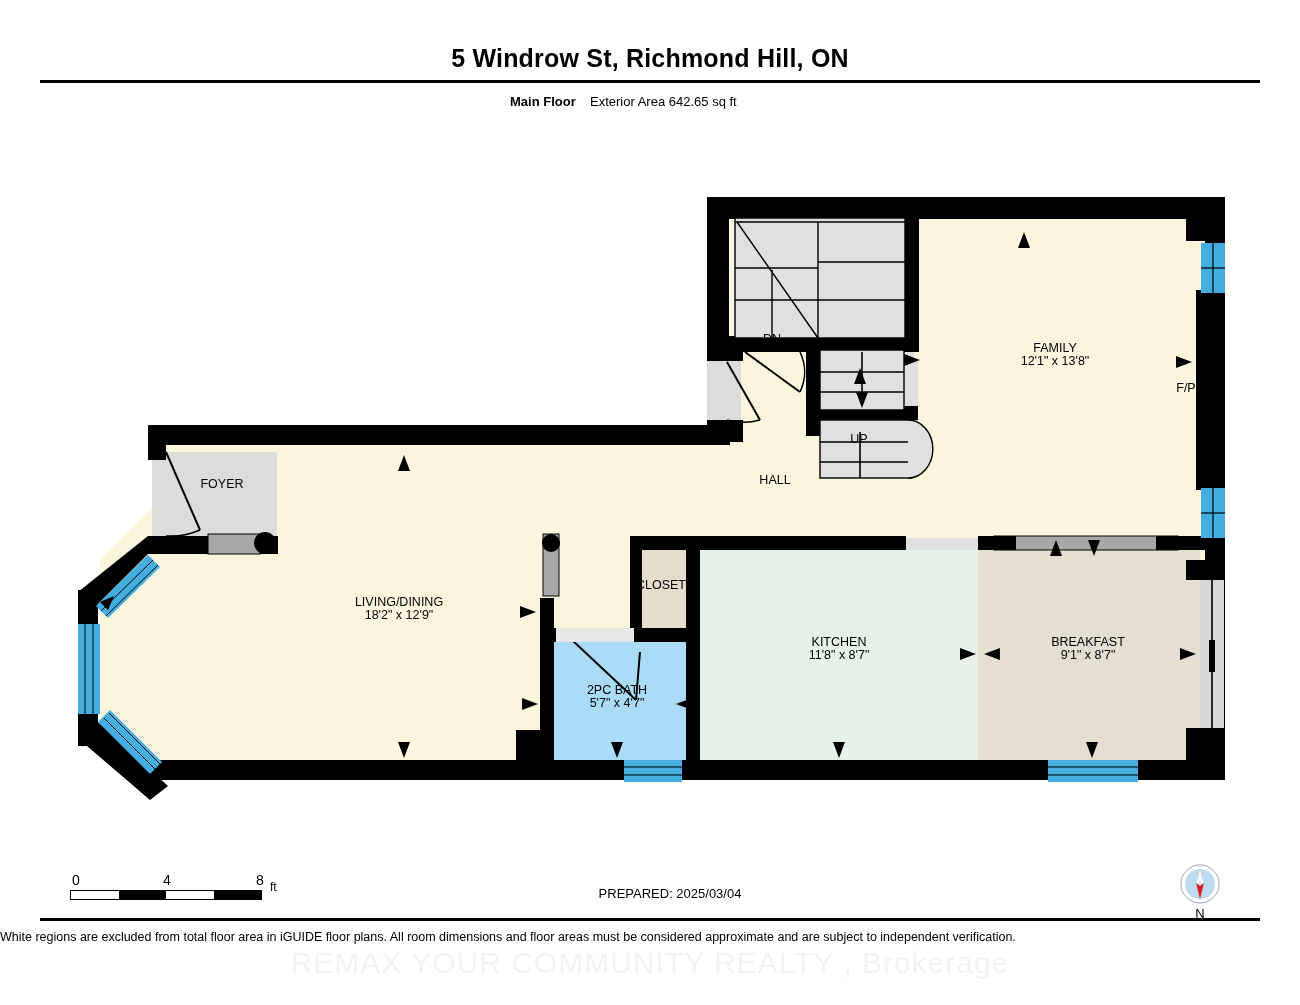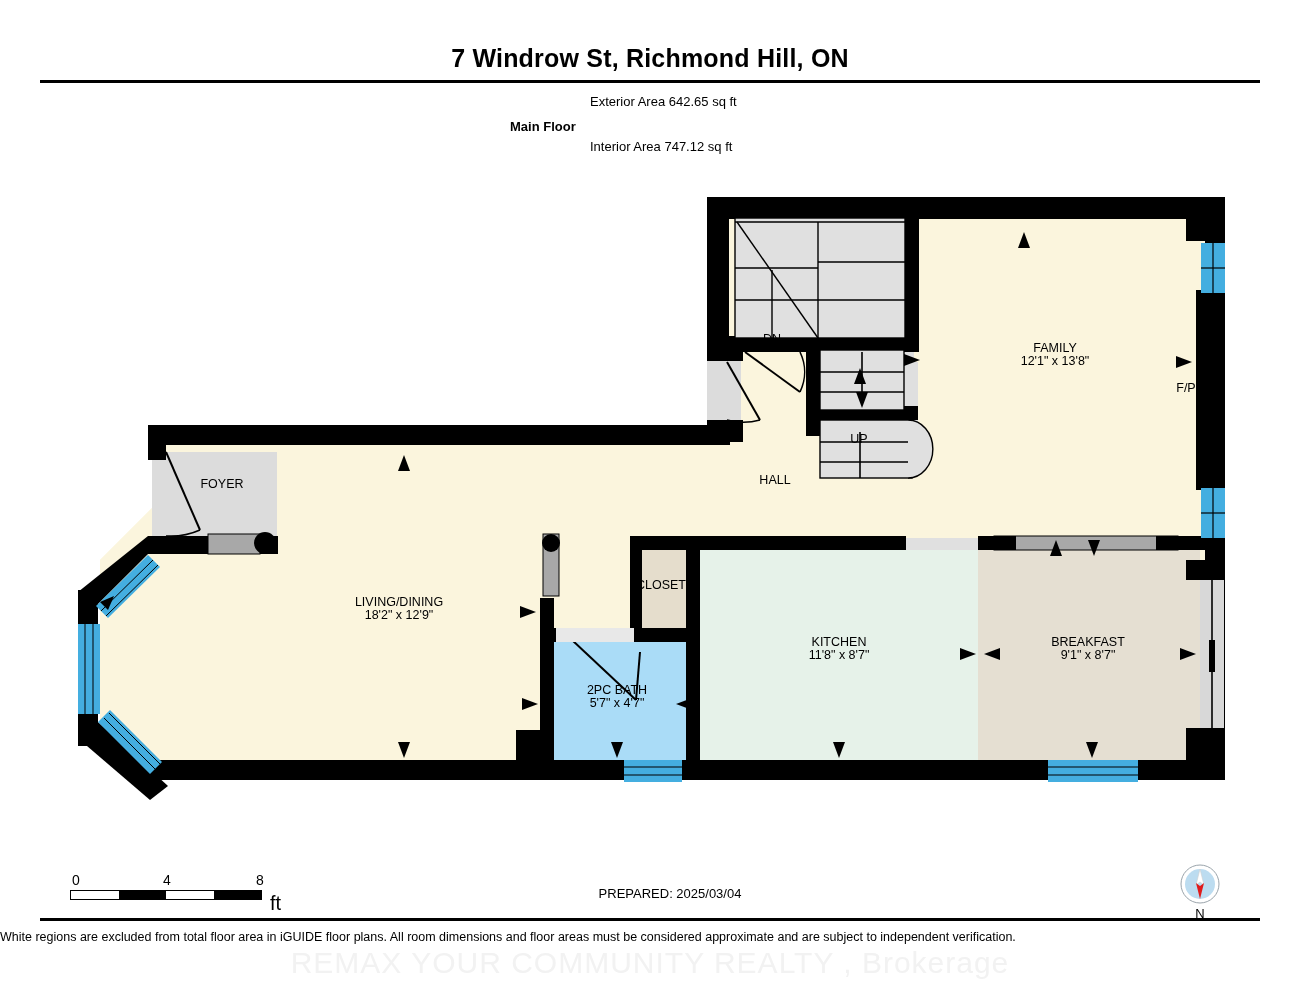--- a/index.html
+++ b/index.html
@@ -43,21 +43,20 @@
     display: flex;
     justify-content: center;
     line-height: 20px;
   }
   #floor-info .lbl {
     font-weight: bold;
     width: 120px;
     text-align: left;
     padding-left: 40px;
     box-sizing: border-box;
-    margin-top: 25px;
   }
   #floor-info .val {
     width: 240px;
     text-align: left;
   }
 
   
   #plan {
     position: absolute;
     left: 0; top: 0;
@@ -84,22 +83,22 @@
     margin-top: 2px;
     width: 192px; height: 10px;
     border: 1px solid #000;
     box-sizing: border-box;
     display: flex;
   }
   #scale-bar i { flex: 1 1 25%; display:block; }
   #scale-bar i.on { background: #000; }
   #scale-unit {
     position: absolute;
-    left: 200px; top: 20px;
-    font-size: 20px;
+    left: 200px; top: 8px;
+    font-size: 12px;
   }
   #prepared {
     position: absolute;
     left: 0; top: 886px;
     width: 1300px;
     text-align: center;
     font-size: 13px;
     padding-left: 20px;
   }
   #compass {
@@ -133,31 +132,27 @@
     text-align: center;
     font-size: 30px;
     color: #f2f2f2;
     letter-spacing: 1px;
     white-space: nowrap;
   }
 </style>
 </head>
 <body>
 
-<div id="page-title">7 Windrow St, Richmond Hill, ON</div>
+<div id="page-title">5 Windrow St, Richmond Hill, ON</div>
 <div id="title-rule"></div>
 
 <div id="floor-info">
   <div class="row">
     <div class="lbl">Main Floor</div>
     <div class="val">Exterior Area 642.65 sq ft</div>
-  </div>
-  <div class="row">
-    <div class="lbl"></div>
-    <div class="val">Interior Area 747.12 sq ft</div>
   </div>
 </div>
 
 <svg id="plan" viewBox="0 0 1300 1005">
 
   <g>
 
     <path d="M 160,440 L 725,440 L 725,200 L 1225,200 L 1225,775 L 155,775
              L 100,720 L 100,640 L 100,560 L 160,500 Z" fill="#fbf5dd"></path>
 

